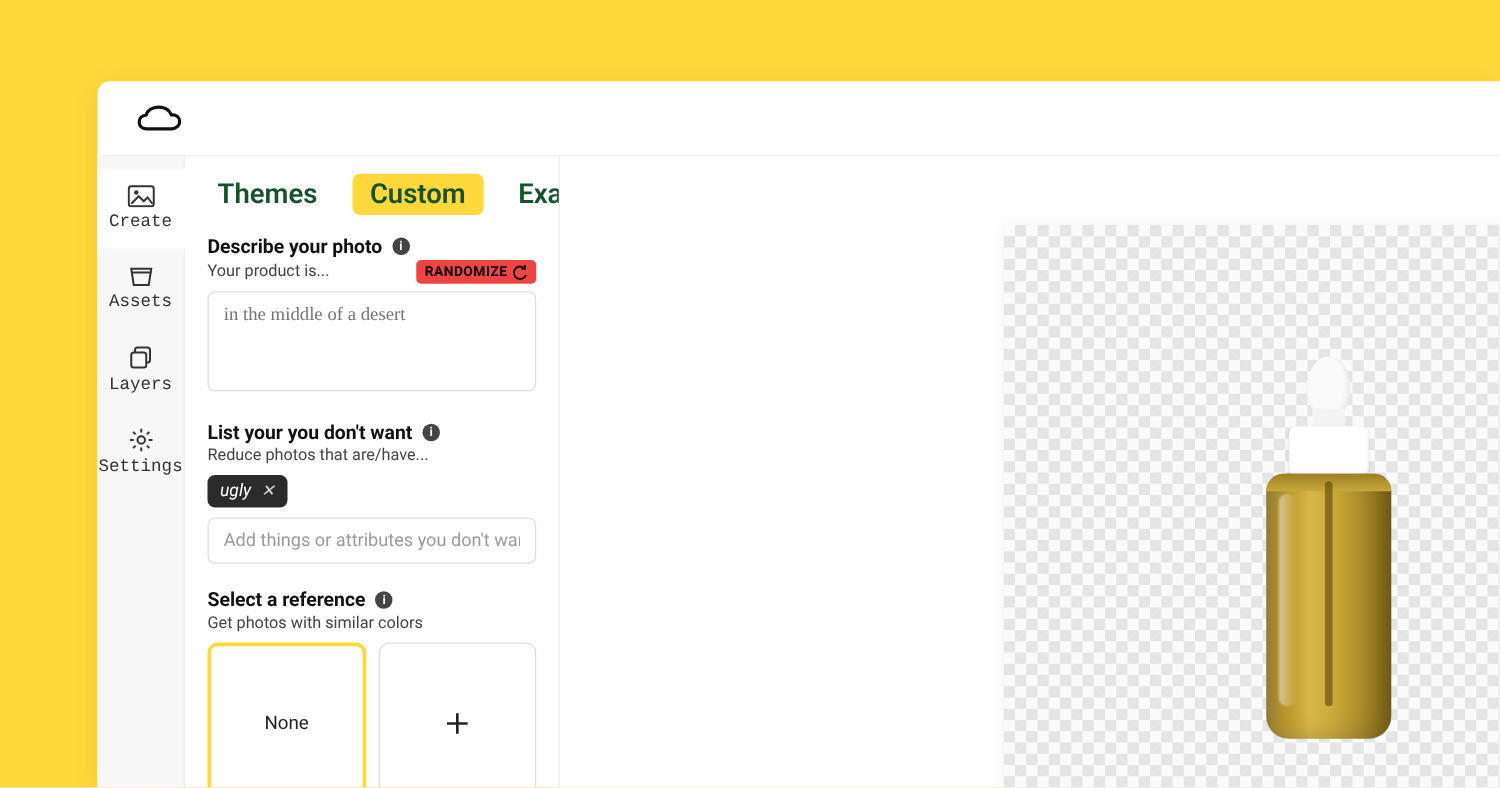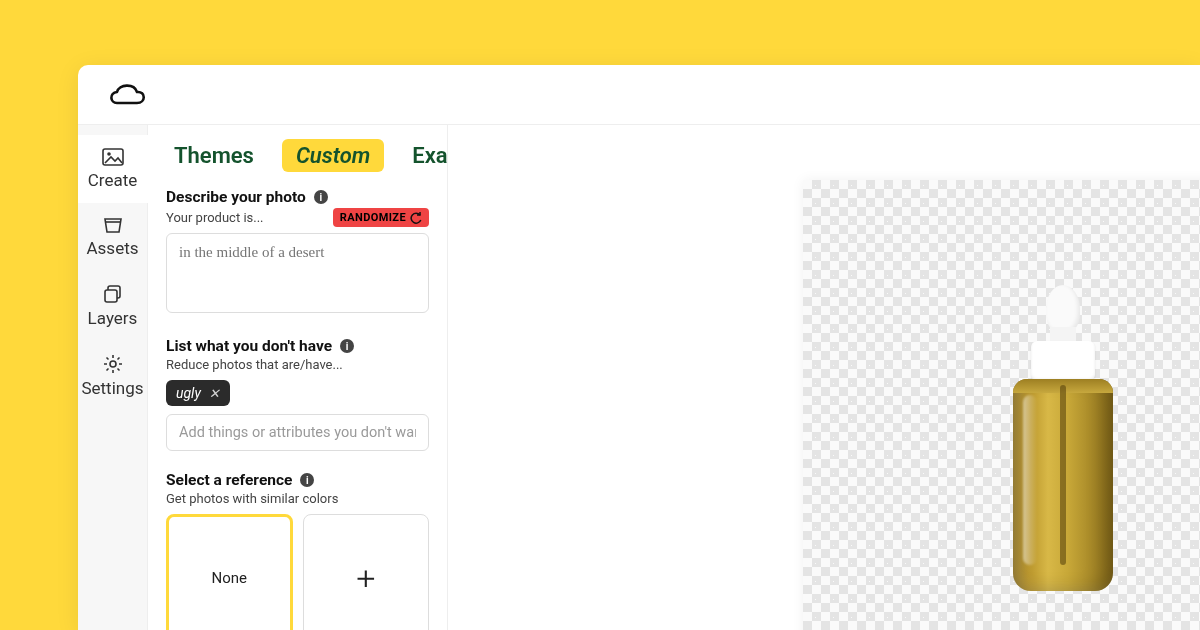--- a/index.html
+++ b/index.html
@@ -50,21 +50,21 @@
     width: 70px;
     display: flex;
     flex-direction: column;
     align-items: center;
     padding: 13px 0;
     cursor: pointer;
     color: #333;
   }
   .side-item.active { background: #fff; }
   .side-item svg { margin-bottom: 4px; }
-  .side-item .lbl { font-size: 17px; }
+  .side-item .lbl { font-size: 14px; font-family: Liberation Mono, monospace; }
 
   .panel {
     width: 300px;
     border-right: 1px solid #eee;
     padding: 14px 18px;
     overflow: hidden;
   }
   .tabs {
     display: flex;
     gap: 20px;
@@ -75,21 +75,20 @@
     font-size: 22px;
     font-weight: 600;
     color: #14532d;
     cursor: pointer;
     padding: 4px 8px;
     border-radius: 6px;
   }
   .tab.active {
     background: #ffd93b;
     padding: 4px 14px;
-    font-style: italic;
   }
 
   .section-title {
     font-size: 15.5px;
     font-weight: 700;
     color: #111;
     display: flex;
     align-items: center;
     gap: 8px;
     margin-bottom: 2px;
@@ -335,21 +334,21 @@
           <span>RANDOMIZE</span>
           <svg width="12" height="12" viewBox="0 0 12 12">
             <path d="M10 3a5 5 0 10.8 5" fill="none" stroke="#111" stroke-width="1.5"></path>
             <path d="M10 0v3h-3" fill="none" stroke="#111" stroke-width="1.5"></path>
           </svg>
         </button>
       </div>
       <textarea class="textarea" placeholder="in the middle of a desert" style=""></textarea>
 
       <div class="section-title">
-        <span>List what you don't have</span>
+        <span>List your you don't want</span>
         <span class="info-icon">i</span>
       </div>
       <div class="hint">Reduce photos that are/have...</div>
       <div class="chip-row">
         <span class="chip">
           <span>ugly</span>
           <span class="x">✕</span>
         </span>
       </div>
       <input class="neg-input" placeholder="Add things or attributes you don't want" style="">

